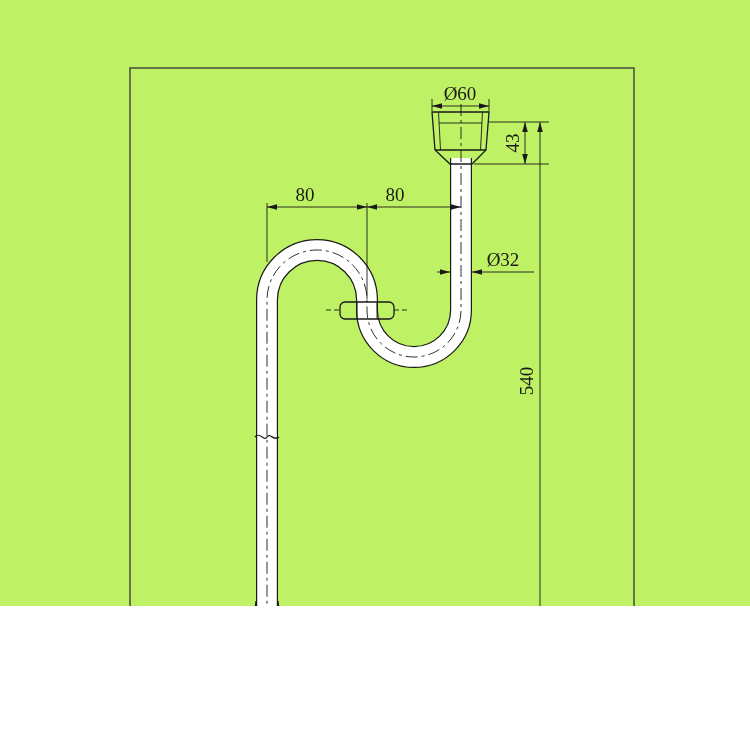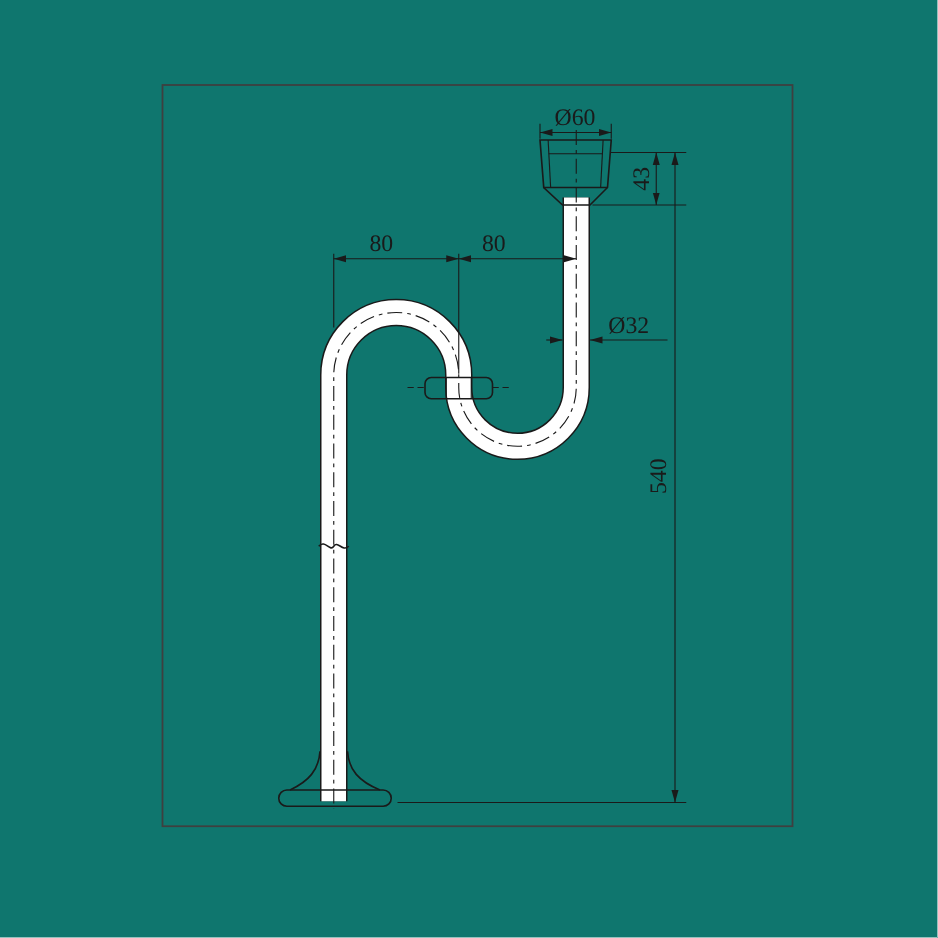--- a/index.html
+++ b/index.html
@@ -3,22 +3,22 @@
 <meta charset="utf-8">
 <style>
   html, body {
     margin: 0;
     padding: 0;
     background: #ffffff;
   }
   .stage {
     position: relative;
     width: 750px;
-    height: 750px;
-    background: #0f766e;
+    height: 606px;
+    background: #bef264;
     font-family: "Liberation Serif", serif;
     text-align: right;
   }
   svg { display: block; }
   .dimtext {
     font-family: "Liberation Serif", serif;
     font-size: 19px;
     fill: #1a1a1a;
     text-anchor: middle;
   }

